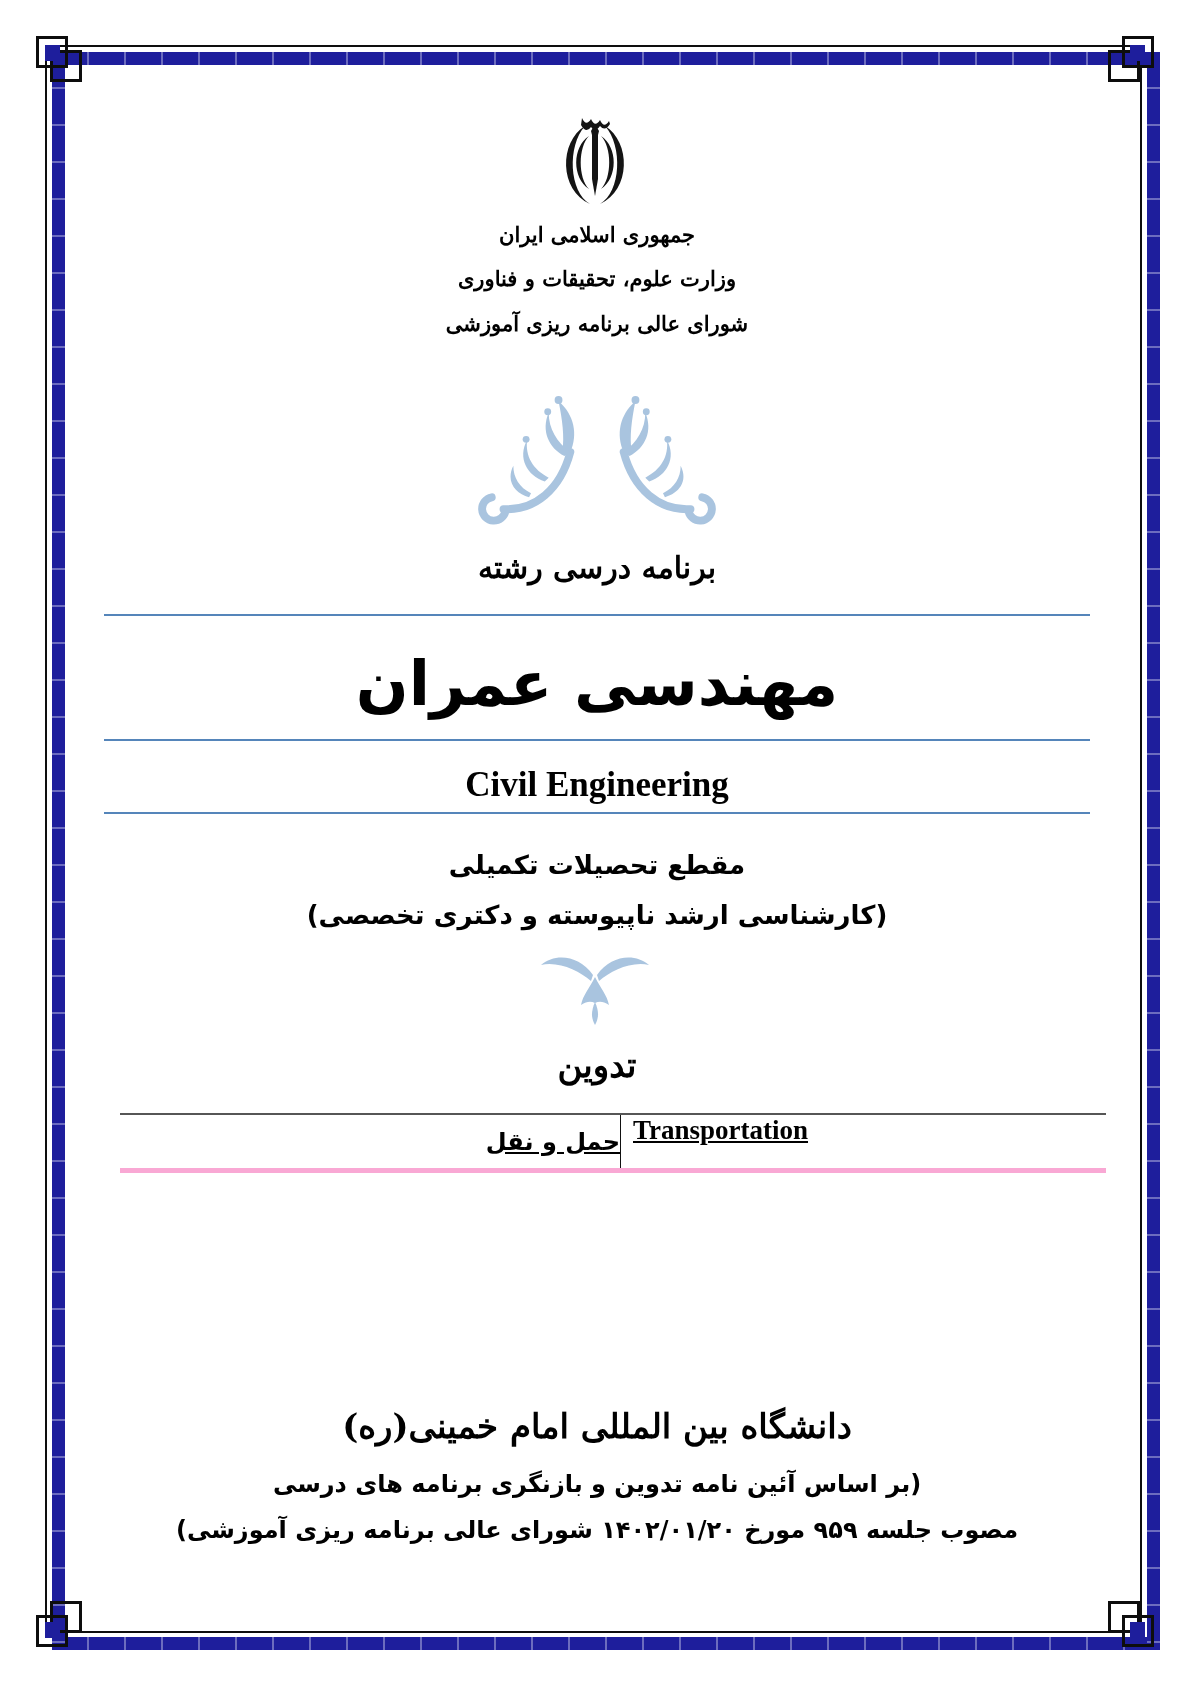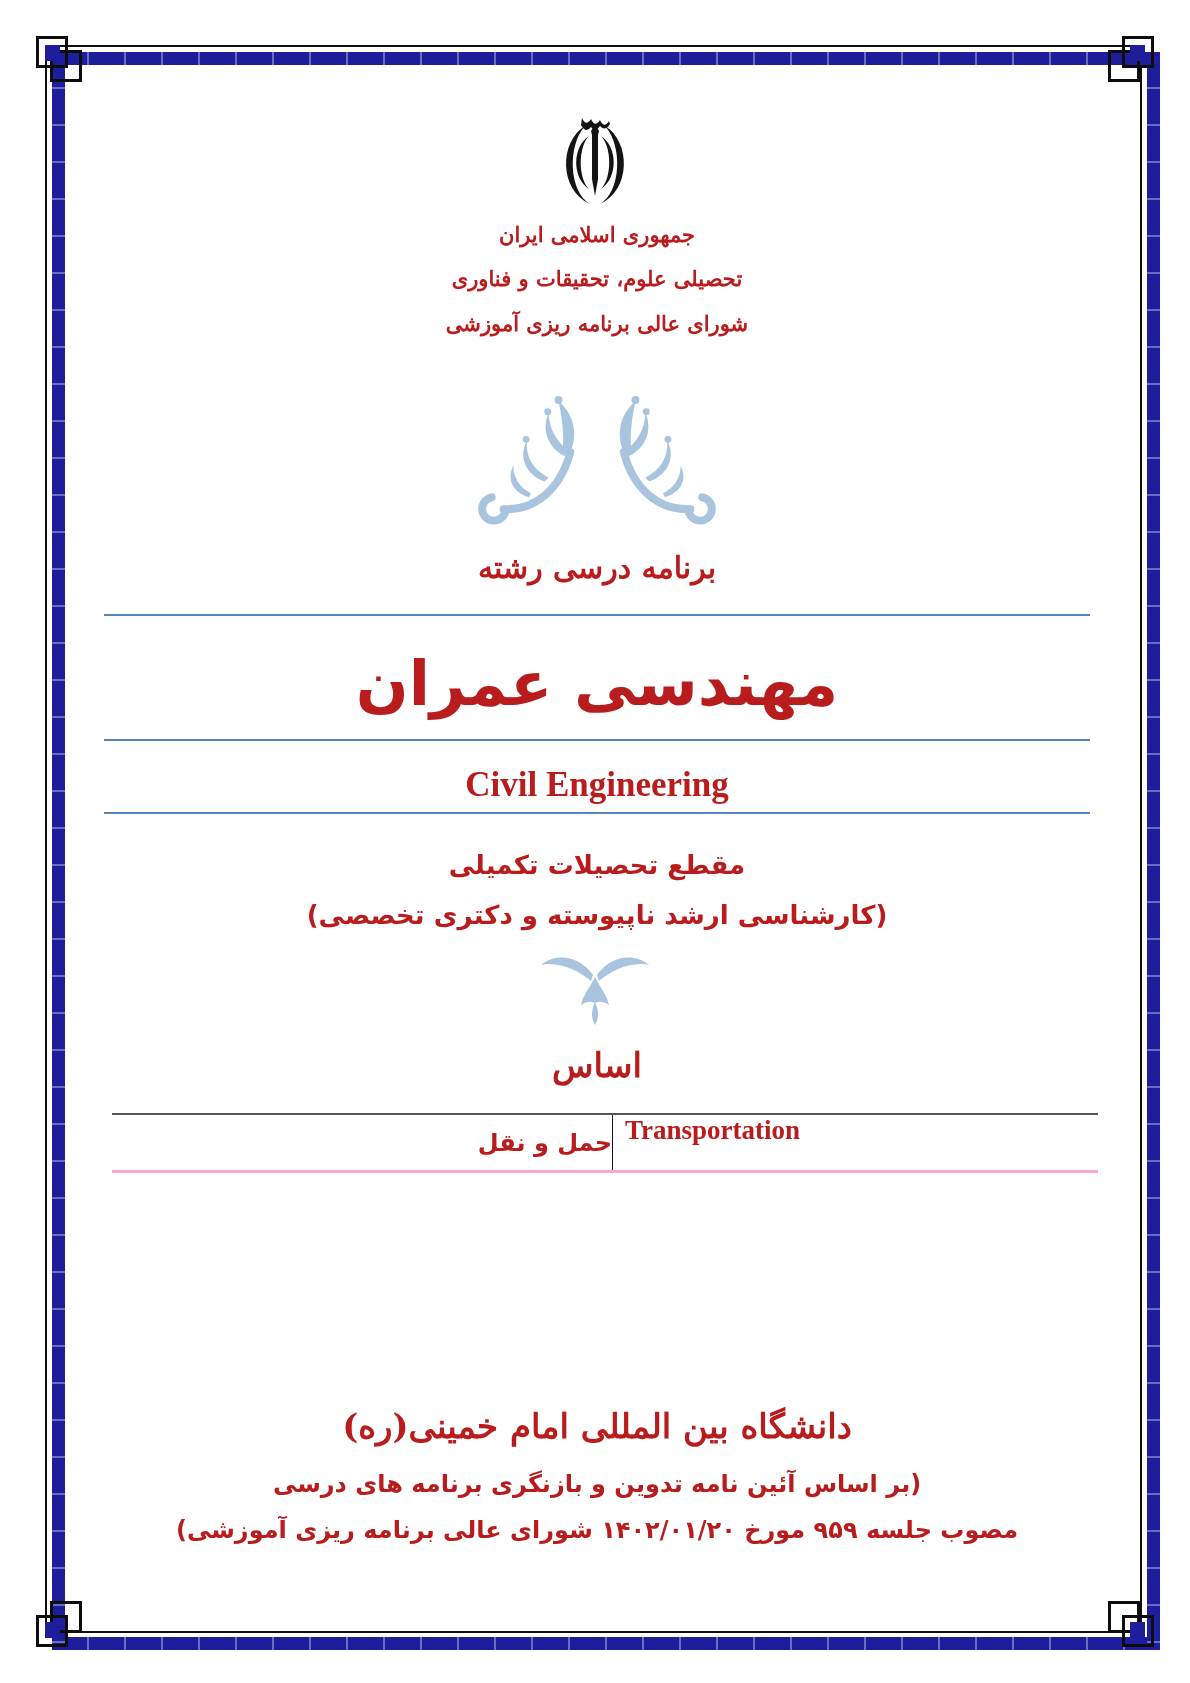--- a/index.html
+++ b/index.html
@@ -1,18 +1,18 @@
 <!DOCTYPE html>
 <html lang="fa"><head>
 <meta charset="utf-8">
 <style>
   html,body{margin:0;padding:0;background:#fff;}
   .page{
     position:relative; width:1190px; height:1683px; background:#ffffff;
-    overflow:hidden; font-family:"DejaVu Sans", sans-serif; color:#b91c1c;
+    overflow:hidden; font-family:"DejaVu Sans", sans-serif; color:#000000;
   }
   
   .frame-outer{
     position:absolute; left:45px; top:45px; width:1093px; height:1584px;
     border:2px solid #0e0e0e;
   }
   .frame-blue{
     position:absolute; left:52px; top:52px; width:1082px; height:1572px;
     border:13px solid #1E1E9C;
   }
@@ -43,23 +43,23 @@
   .org-line{font-size:21px; letter-spacing:.5px;}
   .flourish-row{left:104px; width:986px; top:390px; height:136px;
     display:flex; justify-content:center; gap:16px;}
   .title-fa{top:636px; font-size:62px; line-height:96px; font-weight:bold;}
   .title-en{top:760px; font-size:35px; line-height:50px; font-weight:bold;
     font-family:"Liberation Serif", serif;}
   .level1{top:845px; font-size:26px; line-height:40px;}
   .level2{top:893px; font-size:26px; line-height:44px;}
   .intro{top:540px; font-size:30px; line-height:56px;}
   .orient-label{top:1032px; font-size:34px; line-height:66px;}
-  .orient-table{left:112px; top:1113px; width:986px; height:60px;
-    border-top:2px solid #565656; border-bottom:3px solid #f9a8d4;
-    display:flex; box-sizing:border-box;}
+  .orient-table{left:120px; top:1113px; width:986px; height:60px;
+    border-top:2px solid #565656; border-bottom:5px solid #f9a8d4;
+    display:flex; box-sizing:border-box;text-decoration:underline;}
   .cell-fa{width:500px; border-left:0; display:flex; align-items:center;
     justify-content:flex-end; padding-left:0;}
   .cell-fa .txt{font-size:24px; font-weight:bold; direction:rtl; padding-left:6px;}
   .divider-v{width:1px; background:#111;}
   .cell-en{flex:1; display:flex; }
   .cell-en .txt{font-family:"Liberation Serif", serif; font-weight:bold;
     font-size:27px; padding-left:12px;}
   .subgroup{top:1216px; font-size:37px; line-height:88px;}
   .banner{left:104px; top:1318px; width:986px; height:55px; box-sizing:border-box;
     background:#D9D9D9; border:2px solid #7F7F7F; display:flex;
@@ -112,21 +112,21 @@
         <path d="M30,20 C4,36 4,84 35,98 C14,86 12,40 30,20 Z"></path>
         <g transform="translate(80,0) scale(-1,1)">
           <path d="M34,30 C17,41 17,72 34,83 C23,72 23,41 34,30 Z"></path>
           <path d="M30,20 C4,36 4,84 35,98 C14,86 12,40 30,20 Z"></path>
         </g>
       </g>
     </svg>
   </div>
 
   <div class="abs center-text fa calli org-line" style="top:222px;">جمهوری اسلامی ایران</div>
-  <div class="abs center-text fa calli org-line" style="top:266px;">تحصیلی علوم، تحقیقات و فناوری</div>
+  <div class="abs center-text fa calli org-line" style="top:266px;">وزارت علوم، تحقیقات و فناوری</div>
   <div class="abs center-text fa calli org-line" style="top:311px;">شورای عالی برنامه ریزی آموزشی</div>
 
   <div class="abs flourish-row">
     <svg viewBox="0 0 115 135" width="113" height="135" aria-hidden="true">
       <g fill="#A9C4DF" stroke="none">
         <path d="M30,122 a12,12 0 1 1 -14,-14" fill="none" stroke="#A9C4DF" stroke-width="8" stroke-linecap="round"></path>
         <path d="M28,120 C60,122 86,100 96,62" fill="none" stroke="#A9C4DF" stroke-width="8" stroke-linecap="round"></path>
         <path d="M96,62 C104,44 100,24 84,10 C88,30 90,46 88,60 Z"></path>
         <path d="M96,62 C82,52 74,38 74,22 C66,40 74,58 90,66 Z"></path>
         <path d="M74,88 C58,80 50,66 52,50 C42,68 52,86 70,92 Z"></path>
@@ -165,21 +165,21 @@
     <svg viewBox="0 0 120 80" width="120" height="80" aria-hidden="true">
       <g fill="#A9C4DF">
         <path d="M58,30 C44,10 20,8 6,20 C24,16 44,26 56,36 Z"></path>
         <path d="M62,30 C76,10 100,8 114,20 C96,16 76,26 64,36 Z"></path>
         <path d="M60,32 C54,44 48,50 46,60 C52,56 56,56 60,58 C64,56 68,56 74,60 C72,50 66,44 60,32 Z"></path>
         <path d="M60,57 C56,66 56,73 60,80 C64,73 64,66 60,57 Z"></path>
       </g>
     </svg>
   </div>
 
-  <div class="abs center-text fa calli orient-label">اساس</div>
+  <div class="abs center-text fa calli orient-label">تدوین</div>
 
   <div class="abs orient-table">
     <div class="cell-fa">
       <span class="txt">حمل و نقل</span>
     </div>
     <div class="divider-v"></div>
     <div class="cell-en">
       <span class="txt">Transportation</span>
     </div>
   </div>

